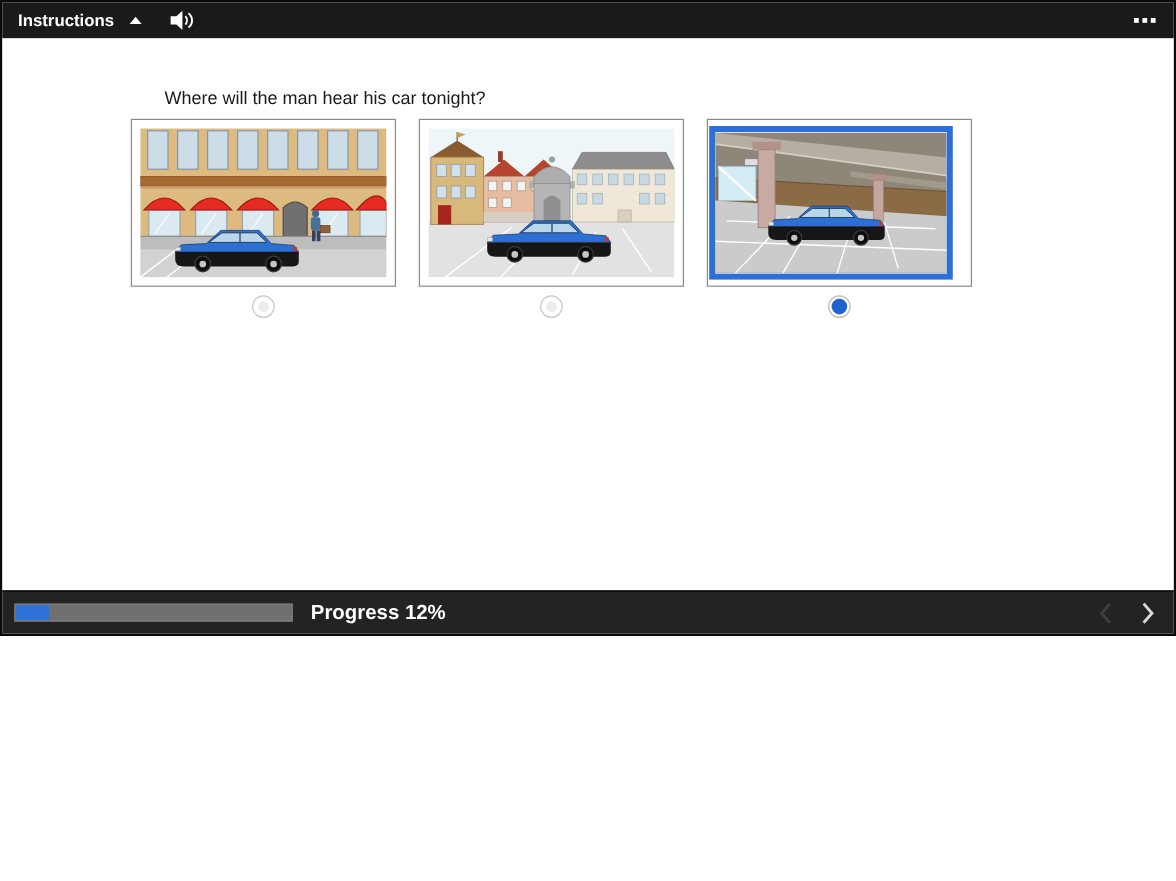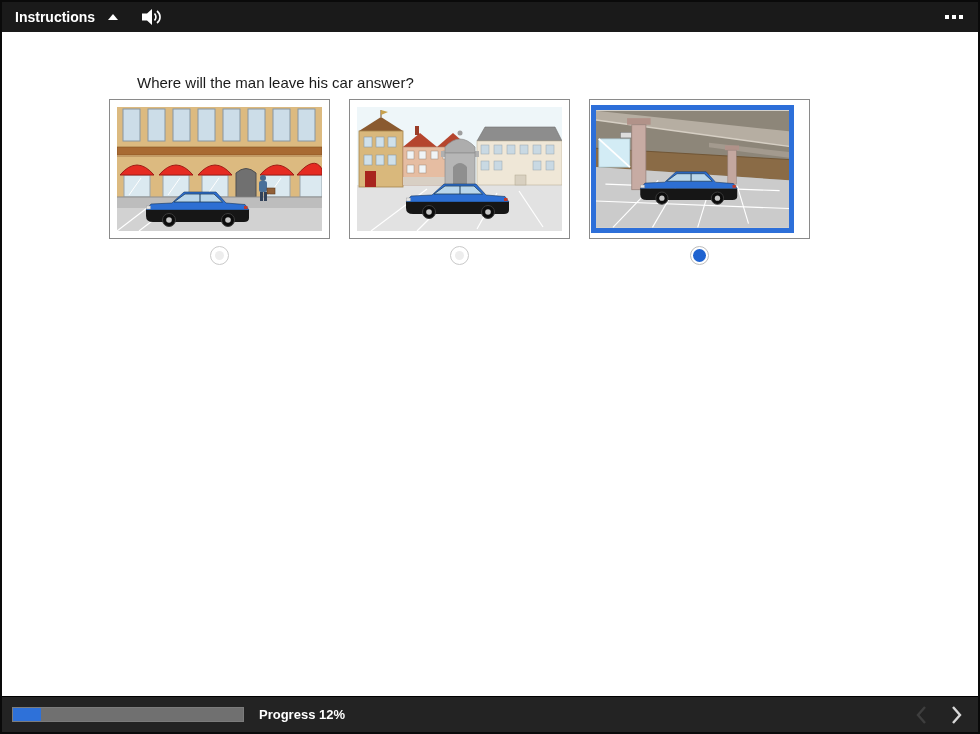--- a/index.html
+++ b/index.html
@@ -1,18 +1,18 @@
 <!DOCTYPE html>
 <html><head>
 <meta charset="utf-8">
 <style>
   * { box-sizing: border-box; }
   html,body { margin:0; padding:0; background:#fff; font-family:"Liberation Sans", sans-serif; }
   .window {
-    width:980px; height:734px; border:2px solid #0a0a0a;
+    width:980px; height:530px; border:2px solid #0a0a0a;
     display:flex; flex-direction:column; background:#fff;
   }
   
   .header {
     flex:0 0 30px; background:#1a1a1a; display:flex; align-items:center;
     padding:0 13px; color:#fff;
   }
   .hdr-toggle { display:flex; align-items:center; cursor:pointer; }
   .hdr-title { font-size:14px; font-weight:bold; color:#fff; }
   .caret-up {
@@ -55,21 +55,21 @@
   
   .footer {
     flex:0 0 36px; background:#232323; border-top:1px solid #000;
     display:flex; align-items:center; color:#fff;
   }
   .ptrack {
     width:232px; height:15px; background:#707070; margin-left:10px;
     border:1px solid #7c7c7c; overflow:hidden;
   }
   .pfill { height:100%; background:#2e71d9; }
-  .plabel { font-size:13px; font-weight:bold; margin-left:15px; color:#fff; }
+  .plabel { font-size:17px; font-weight:bold; margin-left:15px; color:#fff; }
   .nav { margin-left:auto; display:flex; align-items:center; gap:16px; margin-right:12px; }
   .nav-btn { display:flex; align-items:center; cursor:pointer; padding:0 2px; }
   .nav-btn.disabled { cursor:default; }
 </style>
 </head>
 <body>
 
 <svg width="0" height="0" style="position:absolute" aria-hidden="true">
   <defs>
     <g id="car">
@@ -238,21 +238,21 @@
     <div class="hdr-spacer"></div>
     <div class="ellipsis">
       <span></span>
       <span></span>
       <span></span>
     </div>
   </div>
 
 
   <div class="main">
-    <div class="question">Where will the man leave his car answer?</div>
+    <div class="question">Where will the man hear his car tonight?</div>
 
     <div class="options">
 
       <div class="option">
         <div class="imgbox">
           <span class="frame">
             <svg class="scene">
                 <use href="#scene-street"></use>
               </svg>
           </span>

